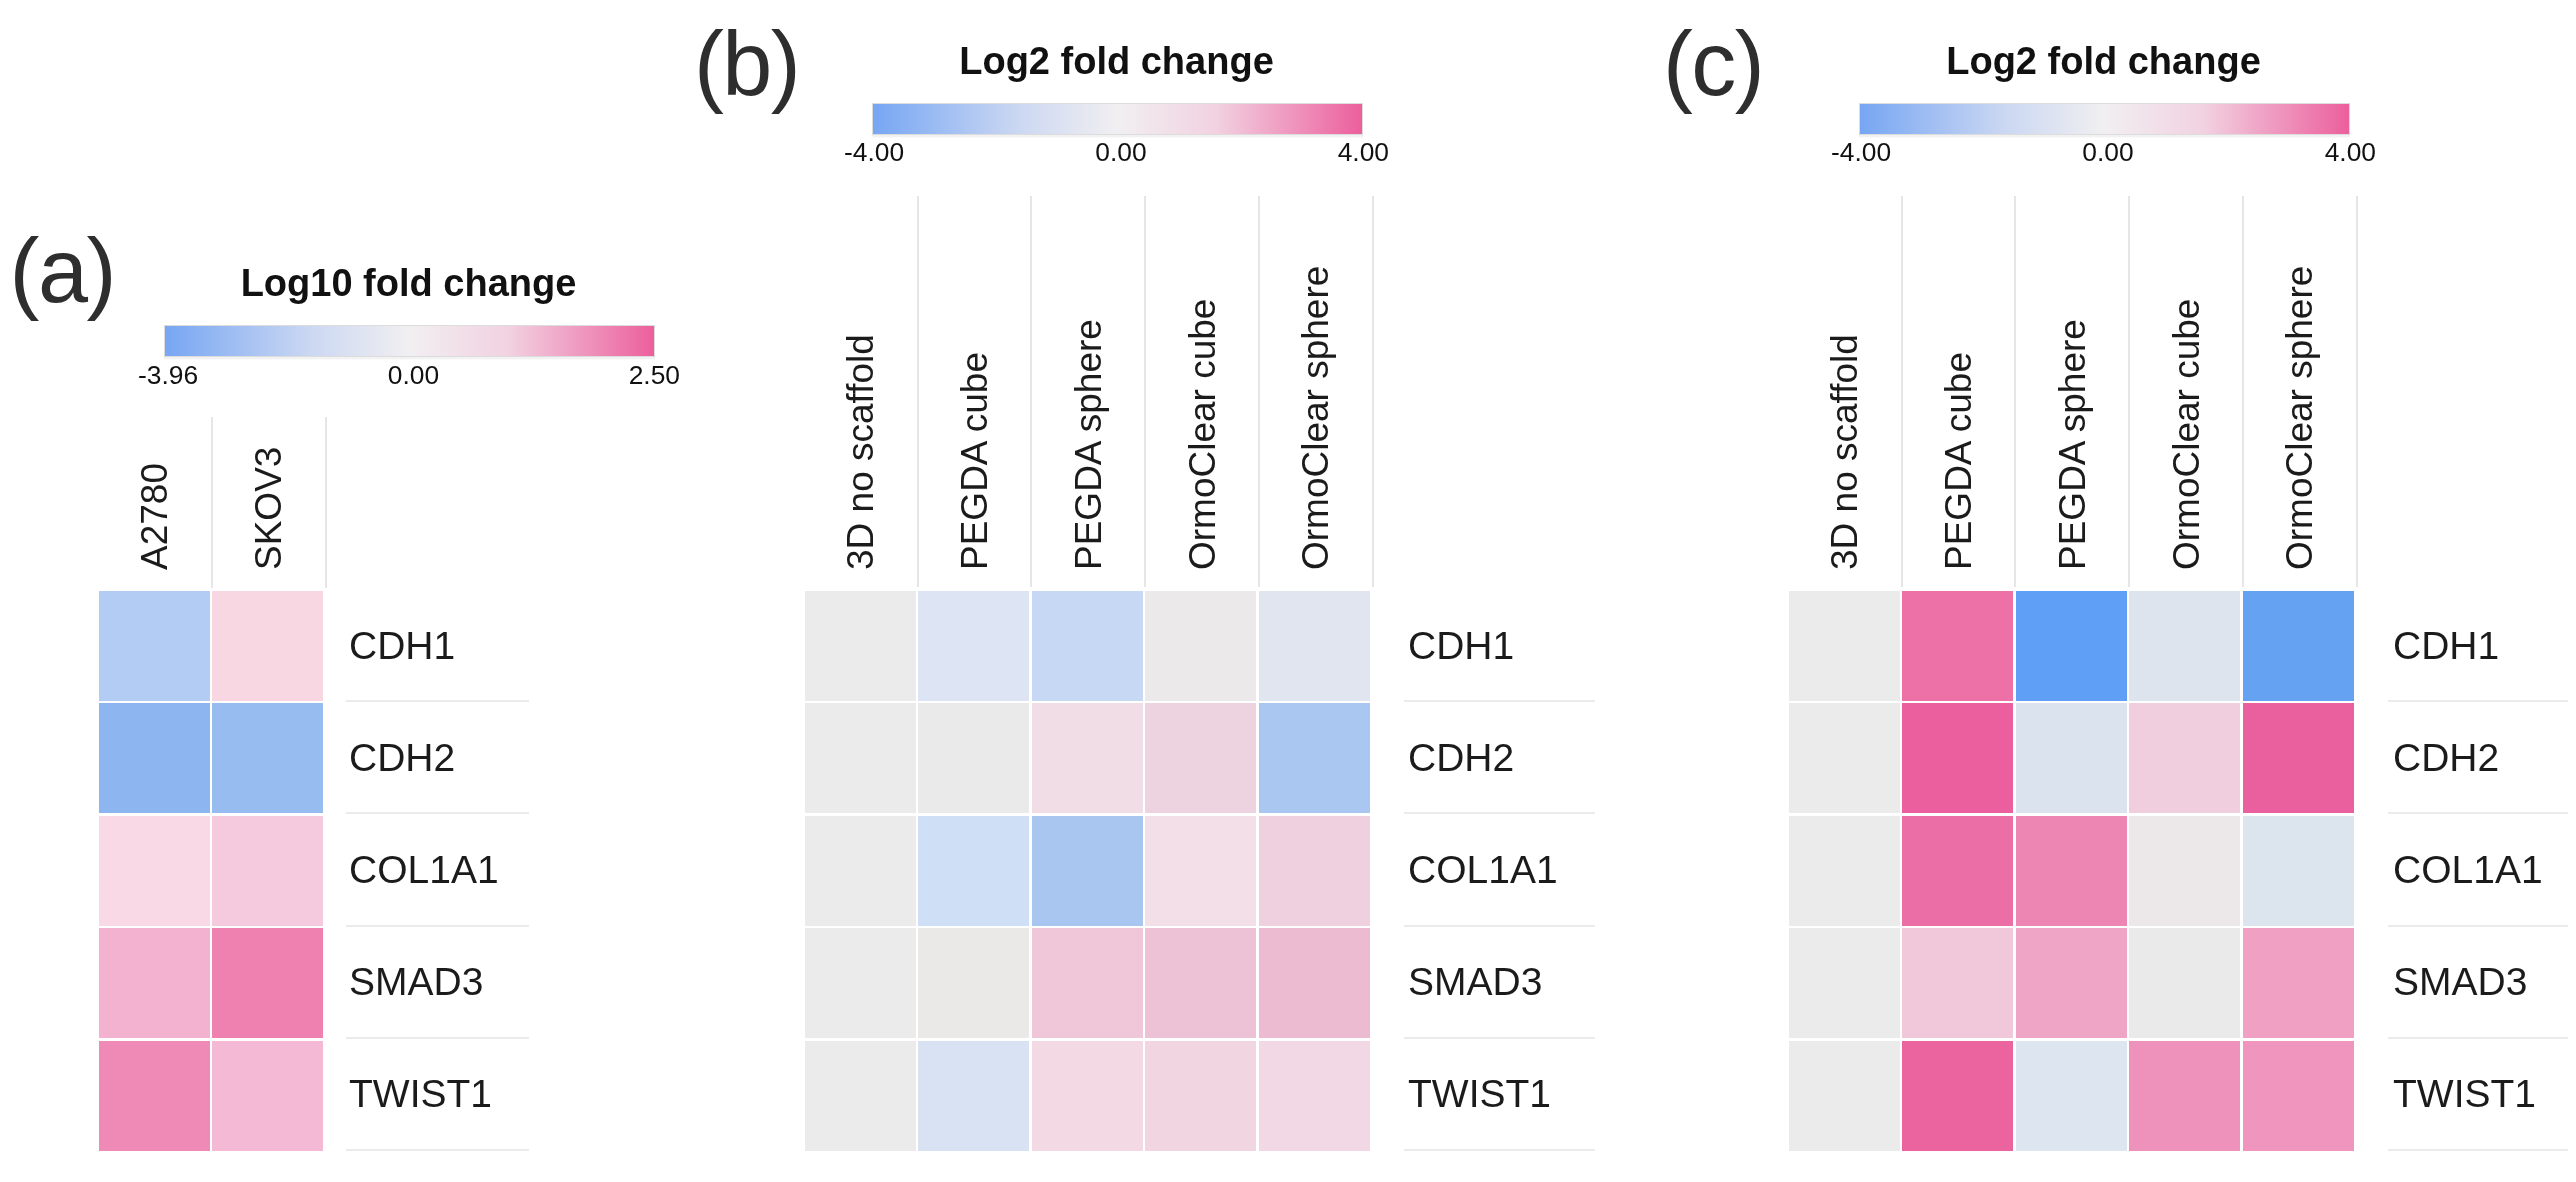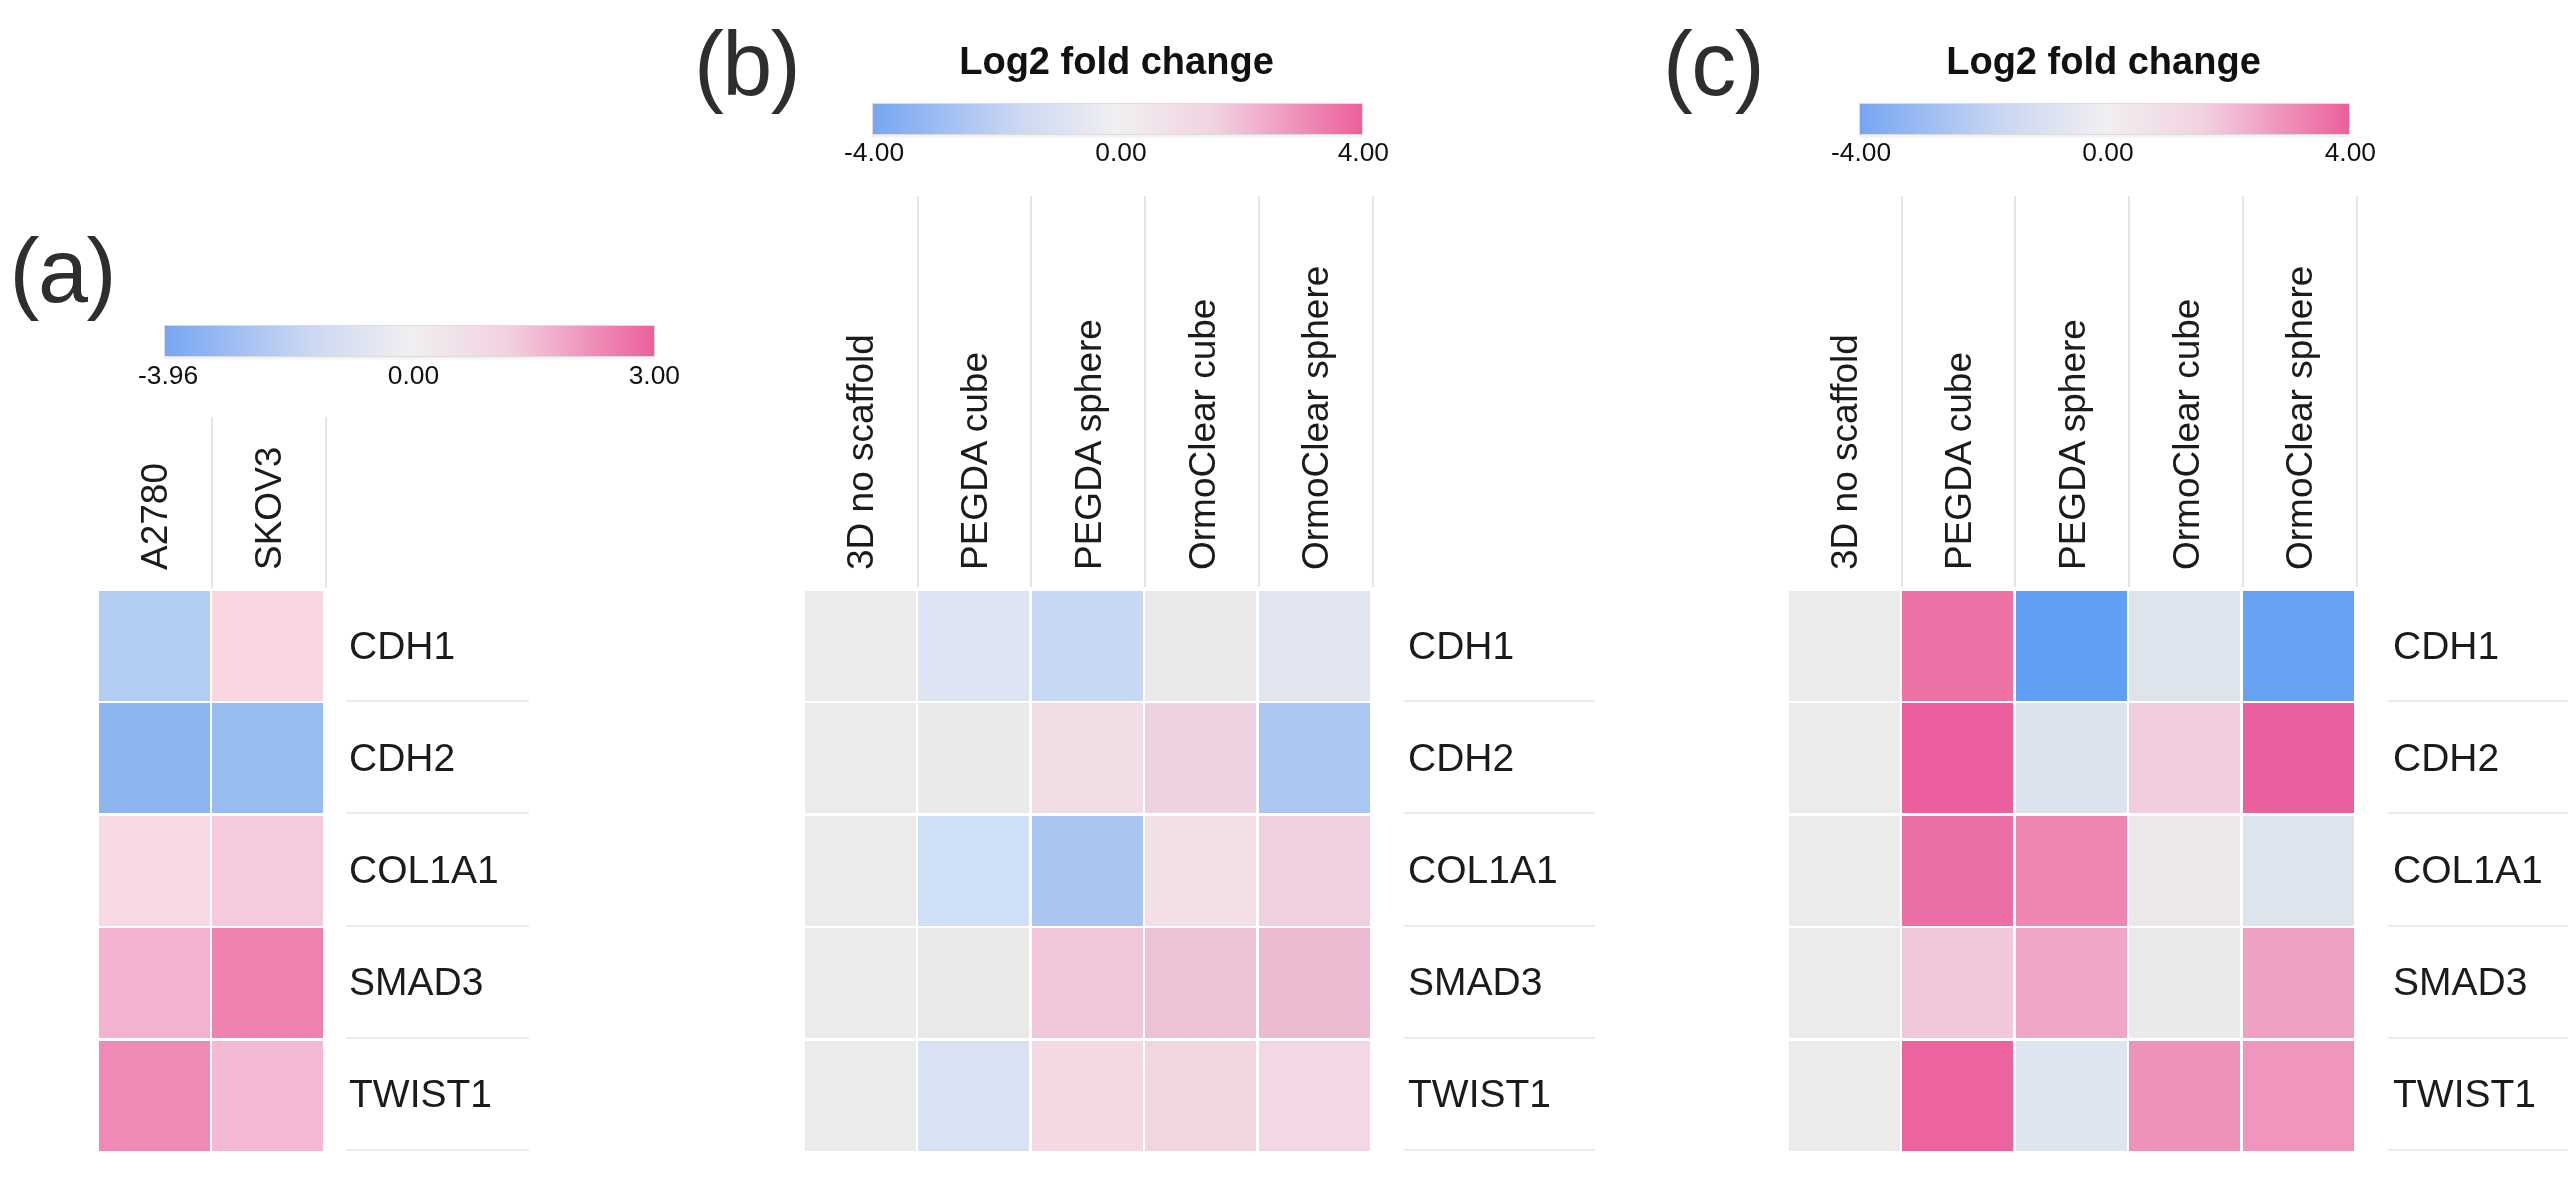--- a/index.html
+++ b/index.html
@@ -87,25 +87,26 @@
   #panel-c .colorbar     { left: 1859px; top: 103px; width: 489px; }
   #panel-c .ticks        { left: 1831px; top: 139px; width: 545px; }
 </style>
 </head>
 <body>
 
 <div class="canvas">
 
   <section class="panel" id="panel-a">
     <div class="tag">(a)</div>
+    <div class="legend-title">Log10 fold change</div>
     <div class="colorbar" style="background: linear-gradient(90deg, rgb(119, 166, 243) 0%, rgb(204, 216, 242) 30%, rgb(241, 239, 241) 50%, rgb(242, 210, 225) 70%, rgb(236, 95, 157) 100%);"></div>
     <div class="ticks">
       <span>-3.96</span>
       <span>0.00</span>
-      <span>3.00</span>
+      <span>2.50</span>
     </div>
     <div class="colheads">
         <div class="colhead" style="left: 133px; top: 196px; height: 374px;">A2780</div>
         <div class="colhead" style="left: 247px; top: 196px; height: 374px;">SKOV3</div>
         <div class="colsep" style="left: 211px; top: 417px; height: 171px; background: rgb(230, 230, 230);"></div>
         <div class="colsep" style="left: 325px; top: 417px; height: 171px; background: rgb(230, 230, 230);"></div>
       </div>
     <div class="grid" style="left: 99px; top: 591px; grid-template-columns: repeat(2, 111px); grid-auto-rows: 110px;">
         <div class="cell" style="background: rgb(179, 204, 243);"></div>
         <div class="cell" style="background: rgb(248, 215, 227);"></div>

